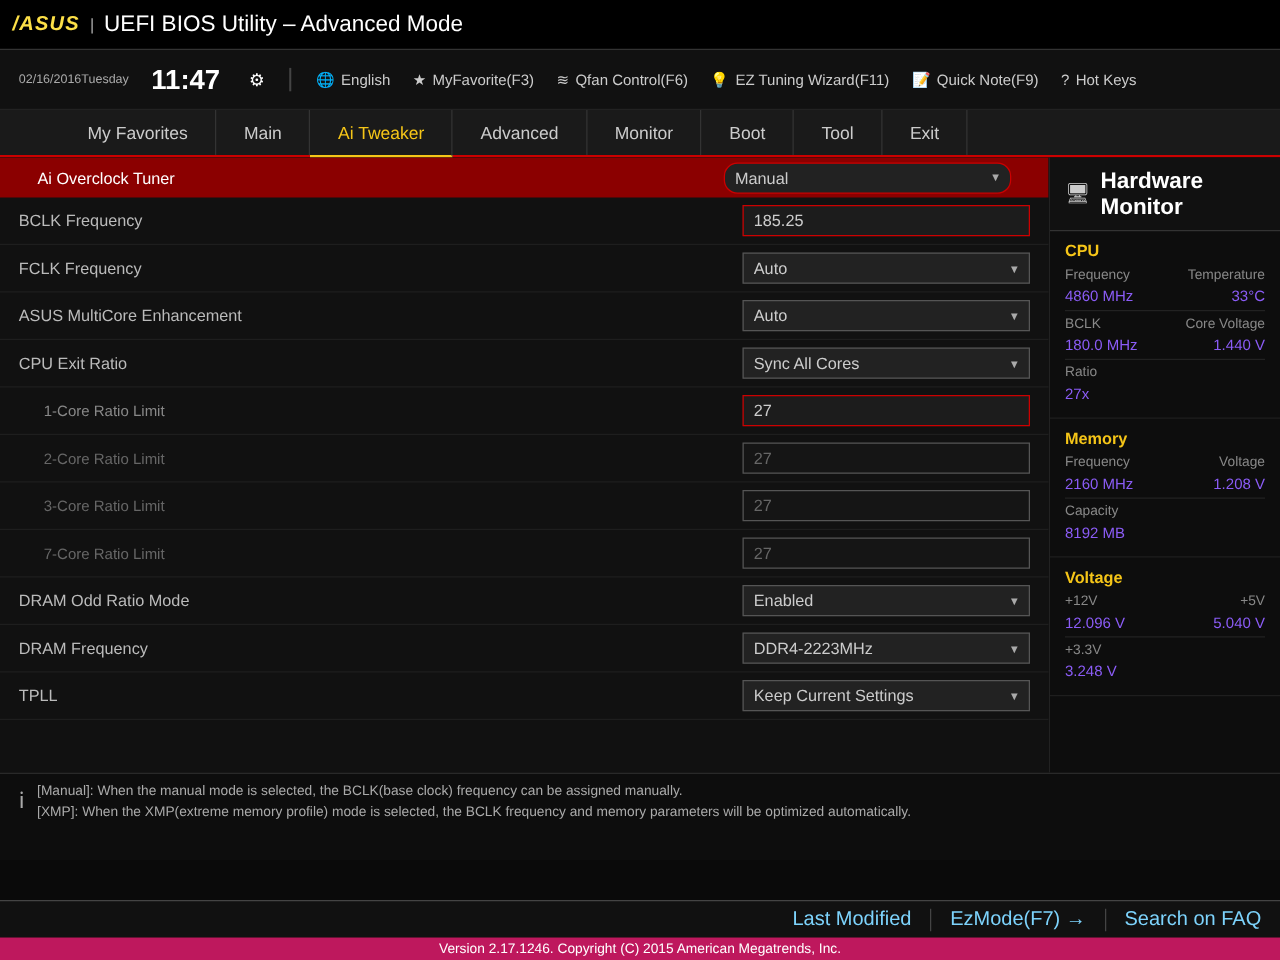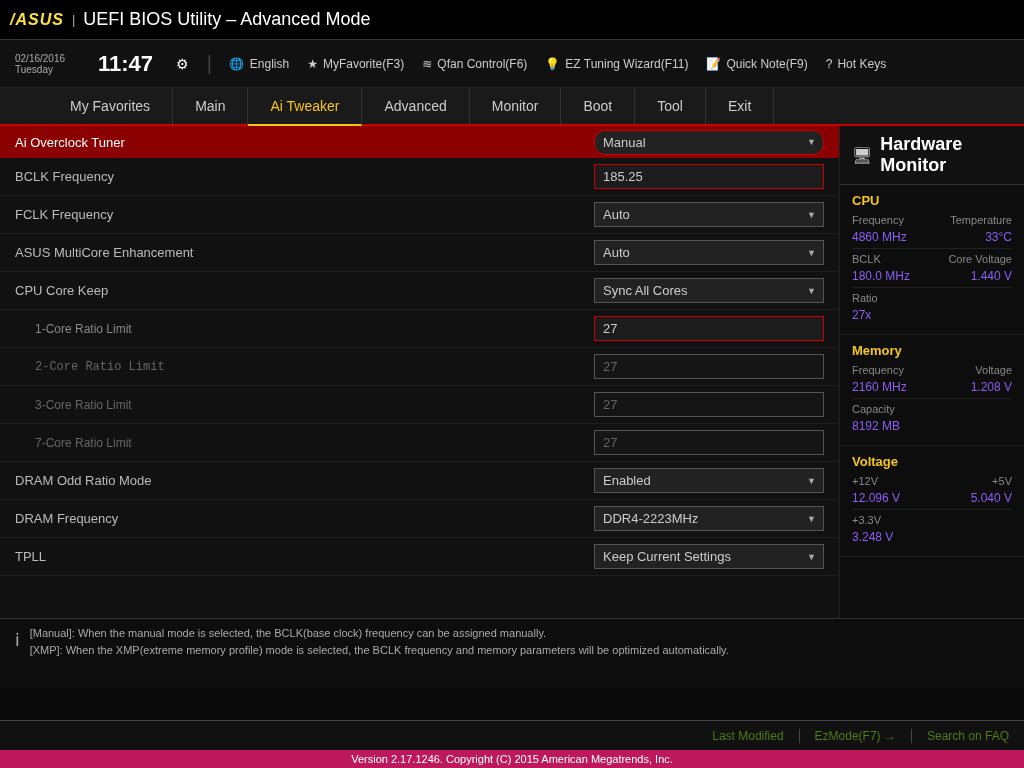--- a/index.html
+++ b/index.html
@@ -41,21 +41,21 @@
       background: #111;
       height: 48px;
       display: flex;
       align-items: center;
       padding: 0 15px;
       gap: 18px;
       border-bottom: 1px solid #222;
     }
     .date-time {
       display: flex;
-      flex-direction: column;
+      flex-direction: row;
       font-size: 10px;
       color: #aaa;
       min-width: 65px;
     }
     .time-display {
       color: #fff;
       font-size: 22px;
       font-weight: bold;
       margin-right: 5px;
     }
@@ -103,21 +103,21 @@
     
     .content {
       flex: 1;
       background: #111;
       overflow: hidden;
     }
 
     
     .section-header {
       background: #8b0000;
-      padding: 5px 15px;
+      padding: 5px 30px;
       font-size: 13px;
       color: #fff;
       display: flex;
       align-items: center;
       justify-content: space-between;
       height: 32px;
     }
 
     
     .settings {
@@ -202,22 +202,22 @@
       color: #aaa;
       font-size: 18px;
       margin-top: 2px;
     }
     .info-text {
       font-size: 11px;
       color: #aaa;
       line-height: 1.5;
     }
     .footer-item {
-      color: #4d7c0f;
-      font-size: 12px;
+      color: #7dd3fc;
+      font-size: 16px;
       padding: 0 15px;
       border-right: 1px solid #444;
       cursor: pointer;
     }
     .footer-item:last-child { border-right: none; }
 
     .footer-version {
       background: #be185d;
       width: 100%;
       text-align: center;
@@ -375,37 +375,37 @@
         <span class="setting-label">ASUS MultiCore Enhancement</span>
         <div class="select-container">
           <select>
             <option>Auto</option>
             <option>Disabled</option>
           </select>
         </div>
       </div>
 
       <div class="setting-row">
-        <span class="setting-label">CPU Core Keep</span>
+        <span class="setting-label">CPU Exit Ratio</span>
         <div class="select-container">
           <select>
             <option>Sync All Cores</option>
             <option>Per Core</option>
             <option>Auto</option>
           </select>
         </div>
       </div>
 
       <div class="setting-row">
         <span class="setting-label sub">1-Core Ratio Limit</span>
         <input type="text" class="active" value="27" style="">
       </div>
 
       <div class="setting-row">
-        <span class="setting-label sub" style="color:#666;font-family:Liberation Mono, monospace;">2-Core Ratio Limit</span>
+        <span class="setting-label sub" style="color:#666;">2-Core Ratio Limit</span>
         <input type="text" value="27" style="background: rgb(21, 21, 21); color: rgb(102, 102, 102);">
       </div>
 
       <div class="setting-row">
         <span class="setting-label sub" style="color:#666;">3-Core Ratio Limit</span>
         <input type="text" value="27" style="background: rgb(21, 21, 21); color: rgb(102, 102, 102);">
       </div>
 
       <div class="setting-row">
         <span class="setting-label sub" style="color:#666;">7-Core Ratio Limit</span>

